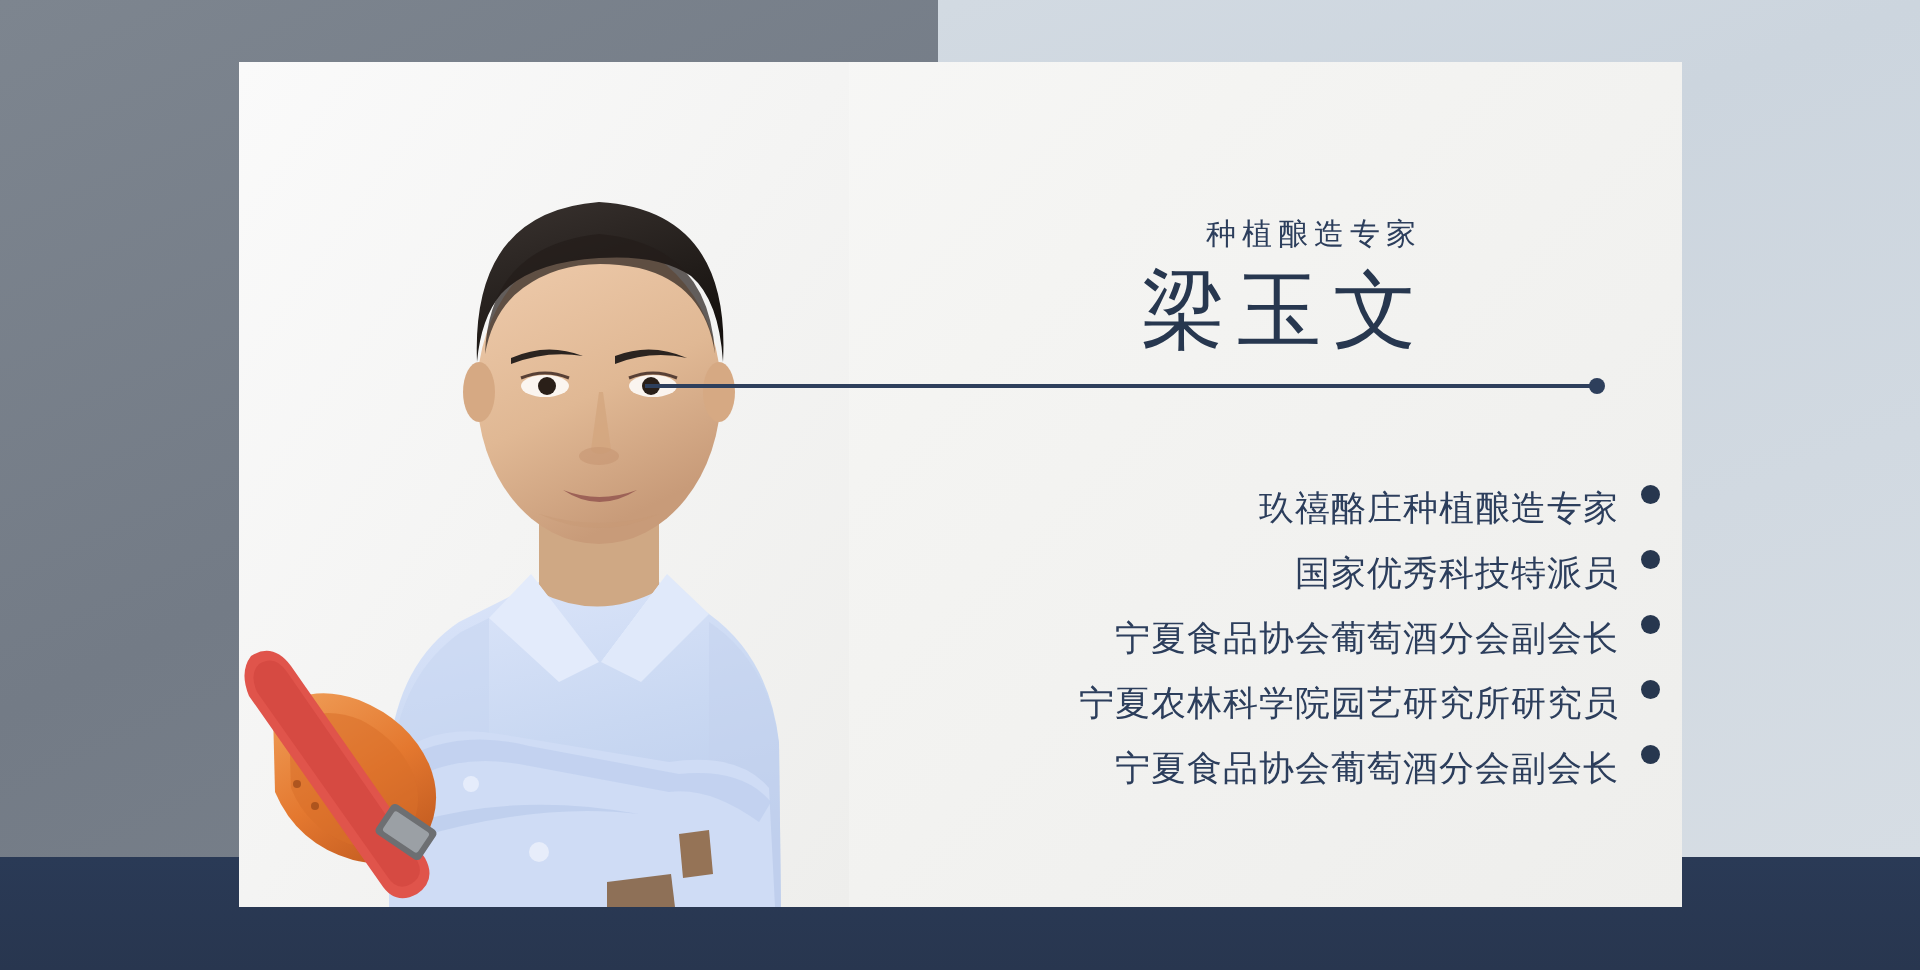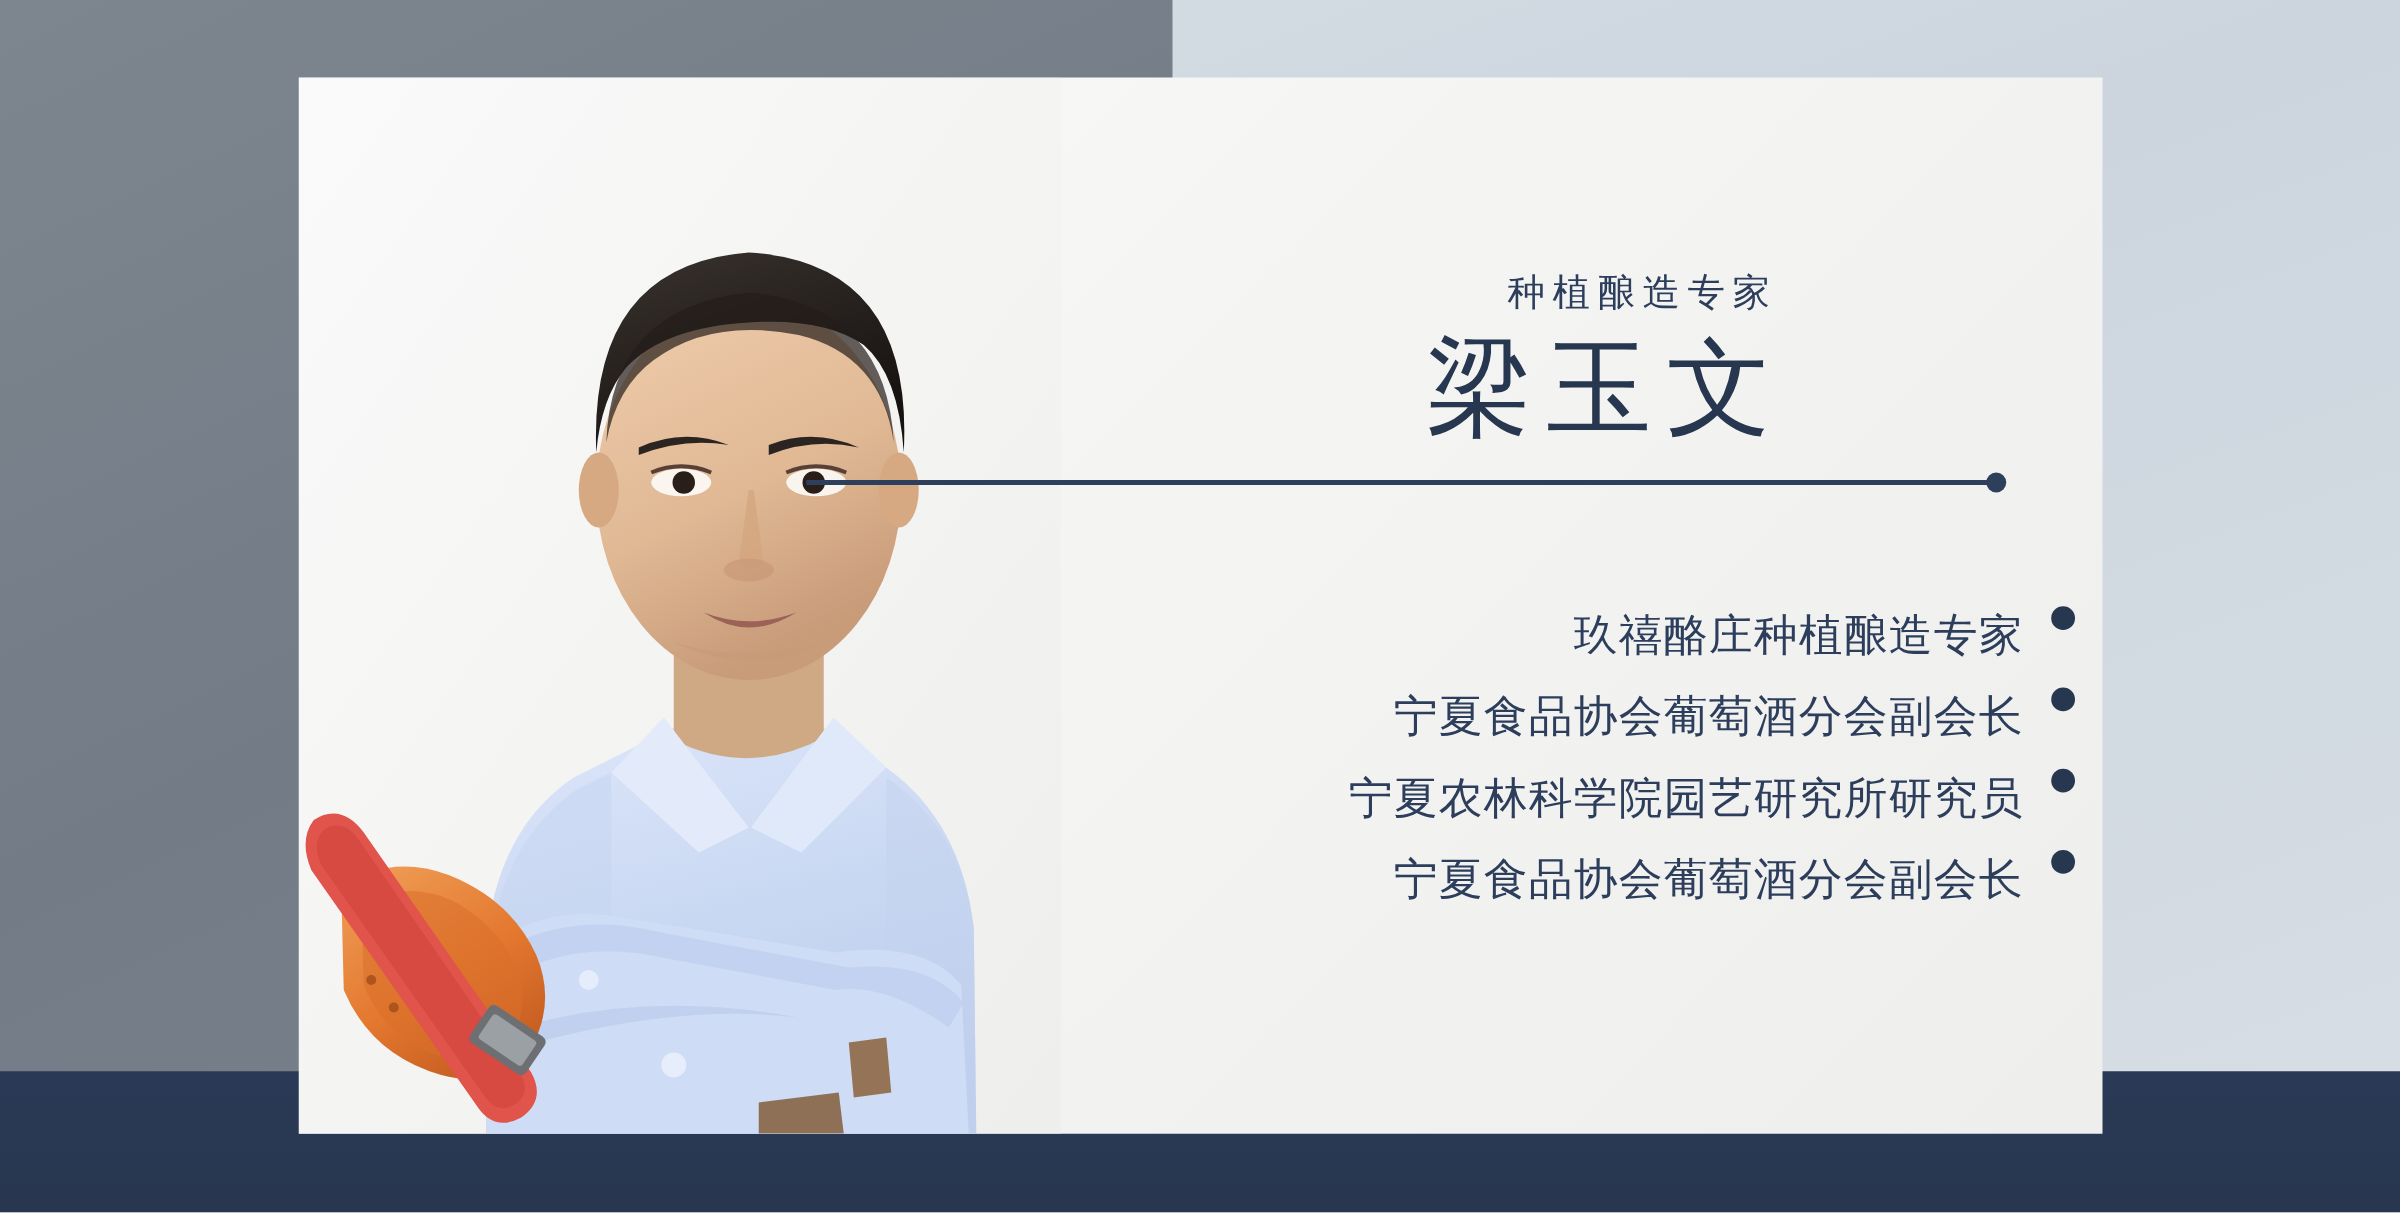--- a/index.html
+++ b/index.html
@@ -193,20 +193,24 @@
   <div class="divider"></div>
   <div class="divider-dot"></div>
 
   <div class="cred-list">
 
     <div class="cred-item">
       <span class="cred-text">玖禧酪庄种植酿造专家</span>
       <span class="cred-dot"></span>
     </div>
 
+    <div class="cred-item">
+      <span class="cred-text">国家优秀科技特派员</span>
+      <span class="cred-dot"></span>
+    </div>
 
     <div class="cred-item">
       <span class="cred-text">宁夏食品协会葡萄酒分会副会长</span>
       <span class="cred-dot"></span>
     </div>
 
     <div class="cred-item">
       <span class="cred-text">宁夏农林科学院园艺研究所研究员</span>
       <span class="cred-dot"></span>
     </div>

